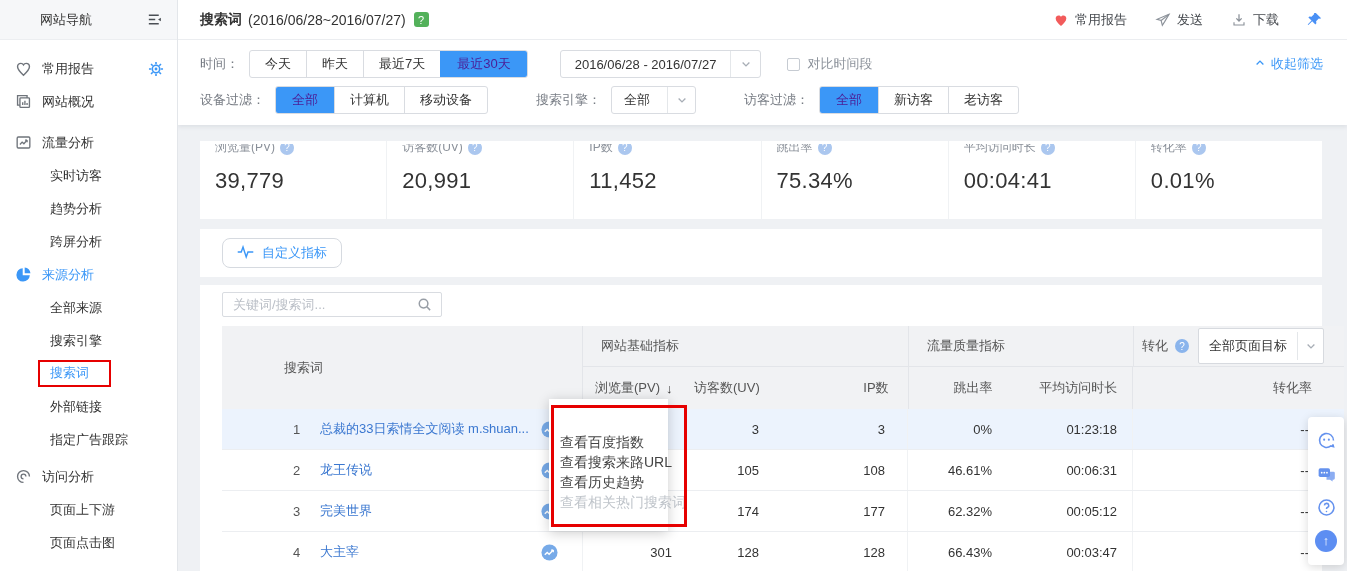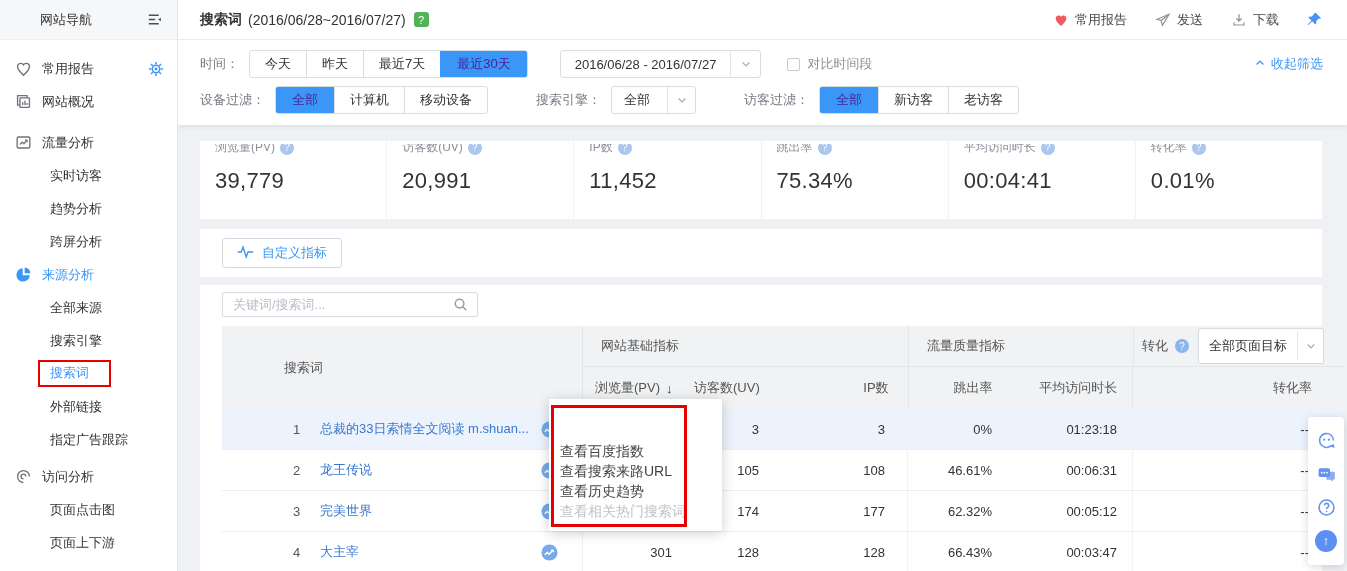--- a/index.html
+++ b/index.html
@@ -69,25 +69,25 @@
   .metric { flex:1; padding:3px 0 0 15px; border-left:1px solid #f0f2f4; }
   .metric:first-child { border-left:none; }
   .m-label { height:12px; overflow:hidden; }
   .m-label-in { display:flex; align-items:center; gap:5px; color:#8a9099; font-size:12px; line-height:17px; margin-top:-5px; }
   .m-q { width:14px; height:14px; border-radius:50%; background:#abc7ef; color:#fff; font-size:10px; flex:none;
          display:flex; align-items:center; justify-content:center; cursor:pointer; }
   .m-value { font-size:22px; color:#333; margin-top:12px; letter-spacing:.3px; }
 
   .panel-a { margin-top:10px; background:#fff; height:48px; display:flex; align-items:center; padding-left:22px; }
   .btn-custom { display:flex; align-items:center; gap:8px; height:30px; padding:0 14px; border:1px solid #d6dae0;
-                border-radius:3px; color:#3b97f7; background:#fff; cursor:pointer; font-size:13px; }
+                border-radius:8px; color:#3b97f7; background:#fff; cursor:pointer; font-size:13px; }
   .btn-custom svg { width:17px; height:14px; }
 
   .table-panel { margin-top:8px; background:#fff; height:302px; padding-top:7px; }
-  .searchbox { margin-left:22px; width:256px; height:25px; border:1px solid #d9dce1; border-radius:2px;
+  .searchbox { margin-left:22px; width:220px; height:25px; border:1px solid #d9dce1; border-radius:2px;
                display:flex; align-items:center; padding:0 9px 0 10px; background:#fff; }
   .searchbox input { border:none; outline:none; flex:1; font-size:13px; color:#333; font-family:inherit; background:transparent; }
   .searchbox input::placeholder { color:#b9bec6; }
   .mag { width:15px; height:15px; color:#989ea6; display:flex; cursor:pointer; }
   .mag svg { width:100%; height:100%; }
 
   .dtable { margin:9px 0 0 22px; width:1122px; }
   .thead { position:relative; height:83px; background:#f1f2f4; color:#555; }
   .h-kw { position:absolute; left:0; top:0; width:360px; height:83px; display:flex; align-items:center; padding-left:62px; }
   .h-groups { position:absolute; left:360px; top:0; right:0; height:41px; border-bottom:1px solid #e3e5e9;
@@ -116,23 +116,23 @@
   .trend-ic { position:absolute; left:319px; top:12px; width:17px; height:17px; cursor:pointer; }
   .td { text-align:right; color:#333; height:100%; line-height:41px; }
   .c-pv { width:100px; padding-right:10px; border-left:1px solid #f0f2f4; }
   .c-uv { width:110px; padding-right:33px; }
   .c-ip { width:115px; padding-right:22px; }
   .c-b  { width:100px; padding-right:15px; border-left:1px solid #f0f2f4; }
   .c-d  { width:125px; padding-right:15px; }
   .c-r  { width:212px; padding-right:35px; border-left:1px solid #f0f2f4; }
 
   
-  .popup { position:absolute; left:549px; top:399px; width:173px; height:132px; background:#fff;
+  .popup { position:absolute; left:549px; top:399px; width:119px; height:132px; background:#fff;
            box-shadow:0 2px 12px rgba(0,0,0,.2); z-index:9; display:flex; flex-direction:column;
-           justify-content:flex-end; padding:24px 0 10px; }
+           justify-content:center; padding:24px 0 10px; }
   .mi { padding-left:11px; font-size:14px; color:#444; line-height:20px; cursor:pointer; white-space:nowrap; }
   .mi.disabled { color:#bfc4ca; cursor:default; }
   .red-rect { position:absolute; border:3px solid #e60000; z-index:10; pointer-events:none; }
   .rr-menu { left:551px; top:405px; width:136px; height:122px; }
 
   
   .floatbar { position:absolute; right:3px; top:417px; width:36px; height:148px; background:#fff; border-radius:4px;
               box-shadow:0 2px 10px rgba(0,0,0,.15); z-index:8; display:flex; flex-direction:column;
               align-items:center; justify-content:space-around; padding:7px 0; }
   .fb-ic { width:21px; height:21px; color:#6592ee; display:flex; align-items:center; justify-content:center; cursor:pointer; }
@@ -236,24 +236,24 @@
       <div class="sb-item gap-sm">
         <span class="ic">
           <svg viewBox="0 0 24 24" fill="none" stroke="currentColor" stroke-width="1.7">
               <path d="M15 12a3 3 0 1 0-3 3"></path>
               <path d="M19.5 12a7.5 7.5 0 1 0-7.5 7.5"></path>
             </svg>
         </span>
         <span>访问分析</span>
       </div>
       <div class="sb-item sub">
+        <span>页面上下游</span>
+      </div>
+      <div class="sb-item sub">
         <span>页面点击图</span>
-      </div>
-      <div class="sb-item sub">
-        <span>页面上下游</span>
       </div>
     </div>
   </div>
 
   <div class="main">
 
     <div class="topbar">
       <span class="tb-title">搜索词</span>
       <span class="tb-date">(2016/06/28~2016/07/27)</span>
       <span class="q-badge">?</span>

